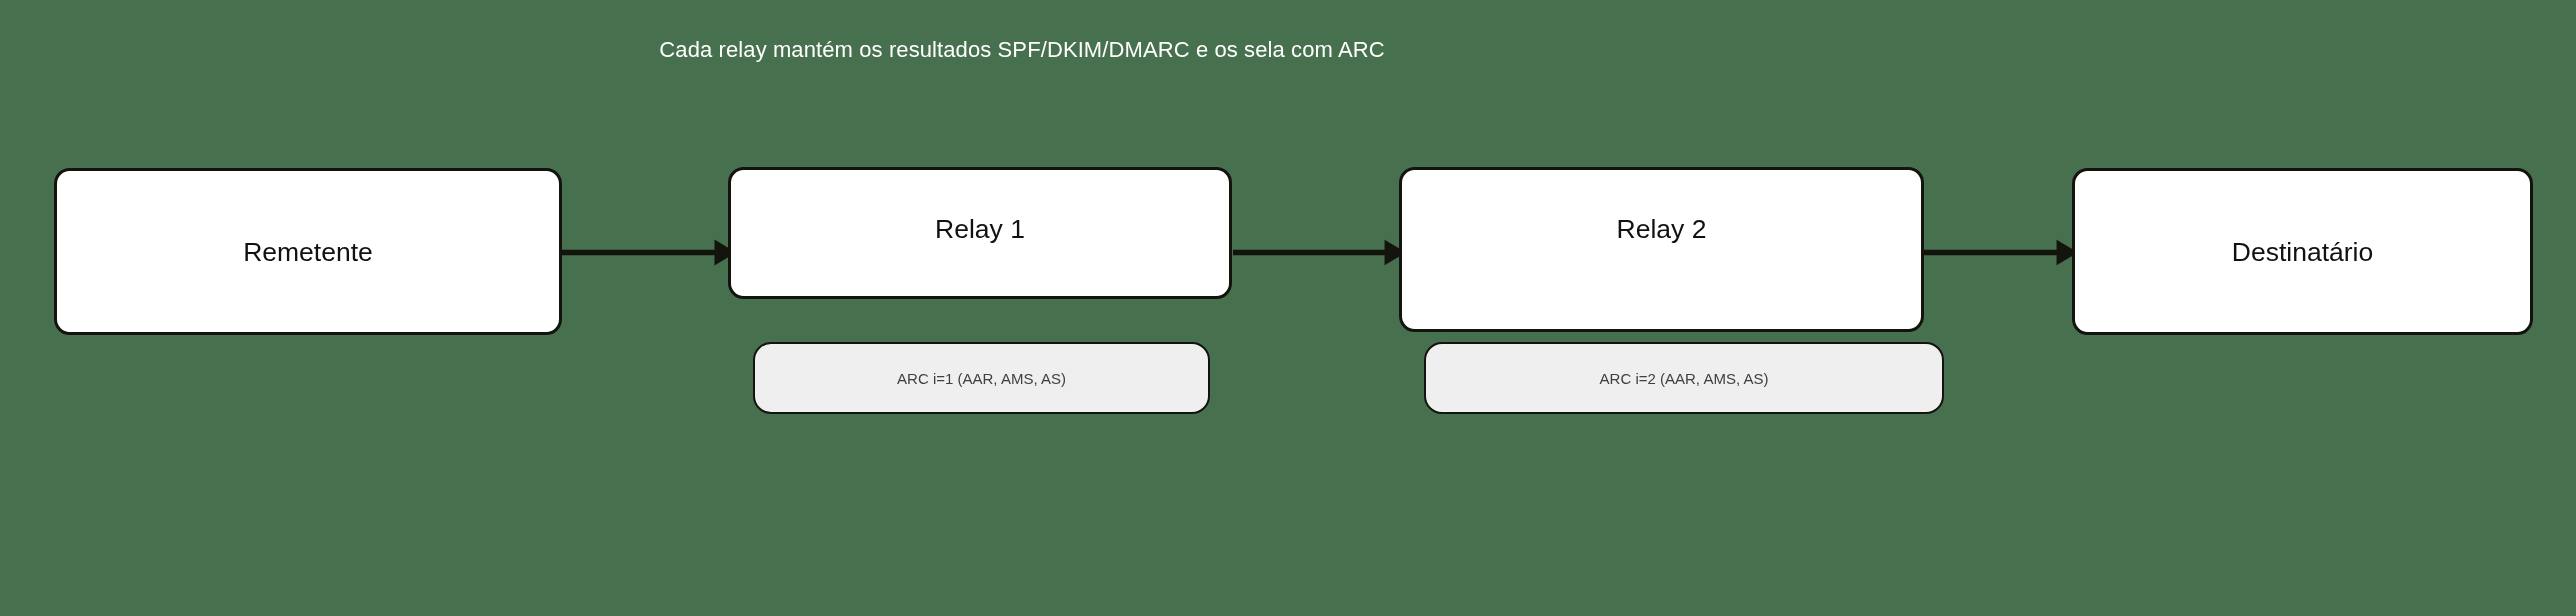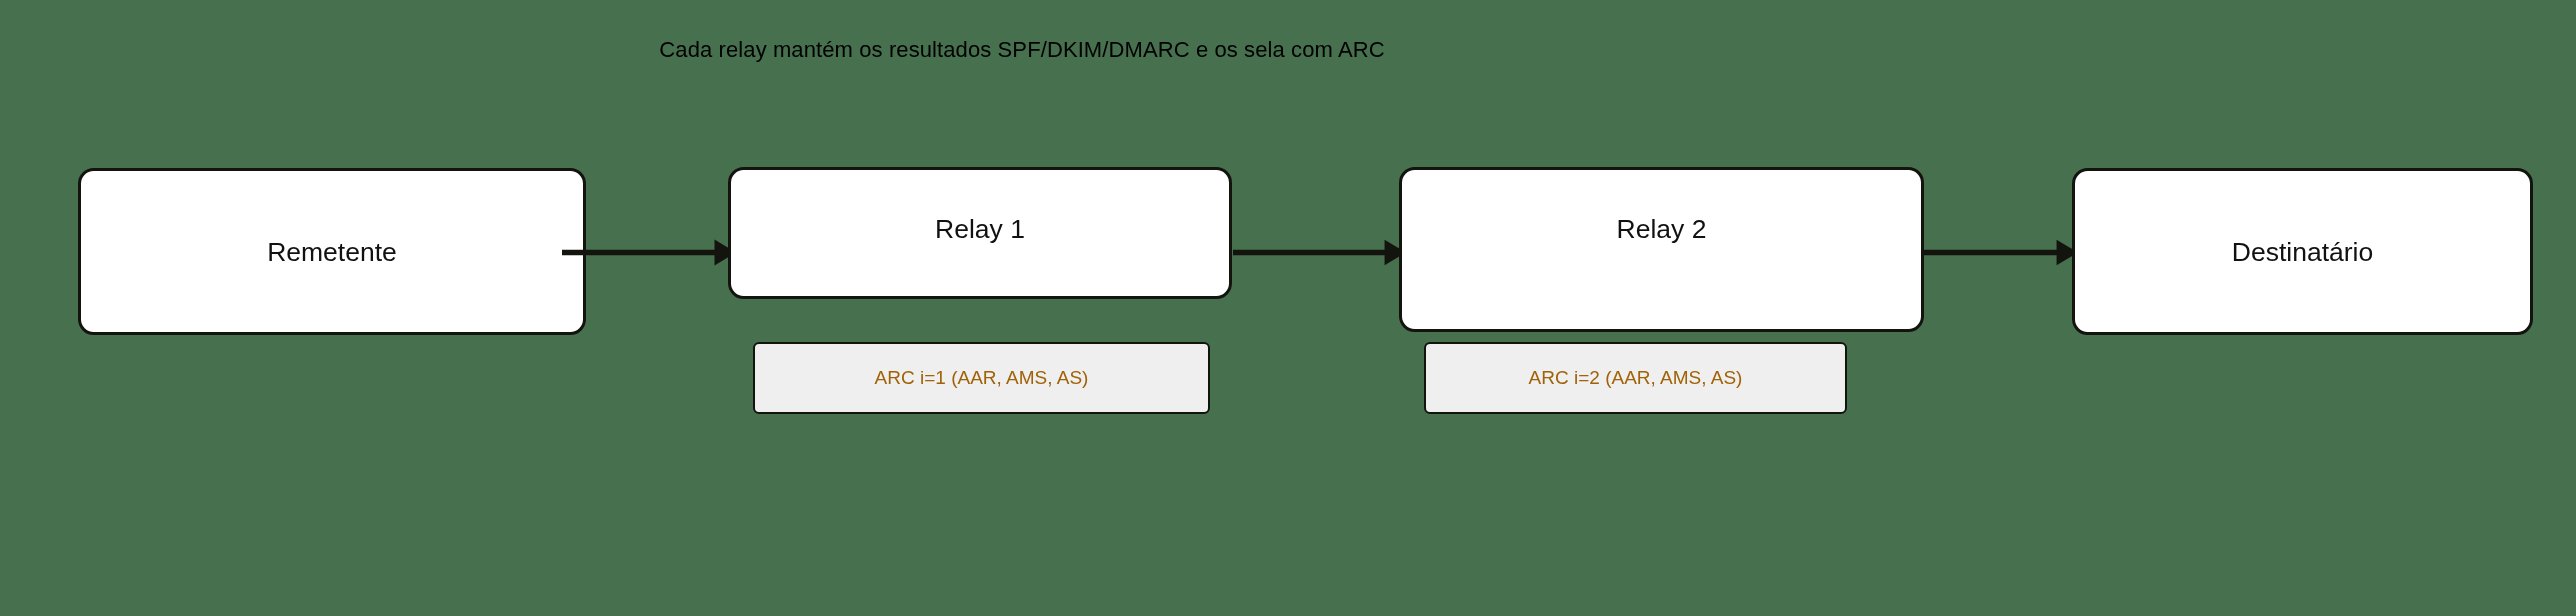--- a/index.html
+++ b/index.html
@@ -20,21 +20,21 @@
   }
 
   
   .diagram-title {
     position: absolute;
     left: 0;
     top: 37px;
     width: 2044px;
     text-align: center;
     font-size: 22px;
-    color: #000000;
+    color: #ffffff;
     letter-spacing: 0.1px;
     white-space: nowrap;
   }
 
   
   .node {
     position: absolute;
     background: #ffffff;
     border: 3.6px solid #14140f;
     border-radius: 15.7px;
@@ -52,41 +52,41 @@
   
   .node-endpoint .node-label {
     top: 50%;
     transform: translateY(-50%);
   }
   
   .node-relay .node-label {
     top: 44px;
   }
 
-  #node-remetente   { left: 54px;   top: 168px; width: 508px;  height: 167px; margin-left: 24px; }
+  #node-remetente   { left: 54px;   top: 168px; width: 508px;  height: 167px; }
   #node-relay1      { left: 728px; top: 167px; width: 504px;  height: 132px; }
   #node-relay2      { left: 1399px; top: 167px; width: 525px;  height: 165px; }
   #node-destinatario{ left: 2072px; top: 168px; width: 461px;  height: 167px; }
 
   
   .badge {
     position: absolute;
     background: #efefef;
     border: 2.9px solid #14140f;
-    border-radius: 6px;
+    border-radius: 18px;
     box-sizing: border-box;
     display: flex;
     align-items: center;
     justify-content: center;
-    color: #a16207;
-    font-size: 19px;
+    color: #404040;
+    font-size: 15px;
     white-space: nowrap;
   }
   #badge-relay1 { left: 753px; top: 342px; width: 457px; height: 72px; }
-  #badge-relay2 { left: 1424px; top: 342px; width: 423px; height: 72px; text-align: center; }
+  #badge-relay2 { left: 1424px; top: 342px; width: 520px; height: 72px; text-align: center; }
 
   
   .connector {
     position: absolute;
     height: 29px;
   }
   .connector svg { display: block; }
   #edge-remetente-relay1   { left: 562px;  top: 238px; width: 174px; }
   #edge-relay1-relay2      { left: 1233px; top: 238px; width: 173px; }
   #edge-relay2-destinatario{ left: 1923px; top: 238px; width: 155px; }

